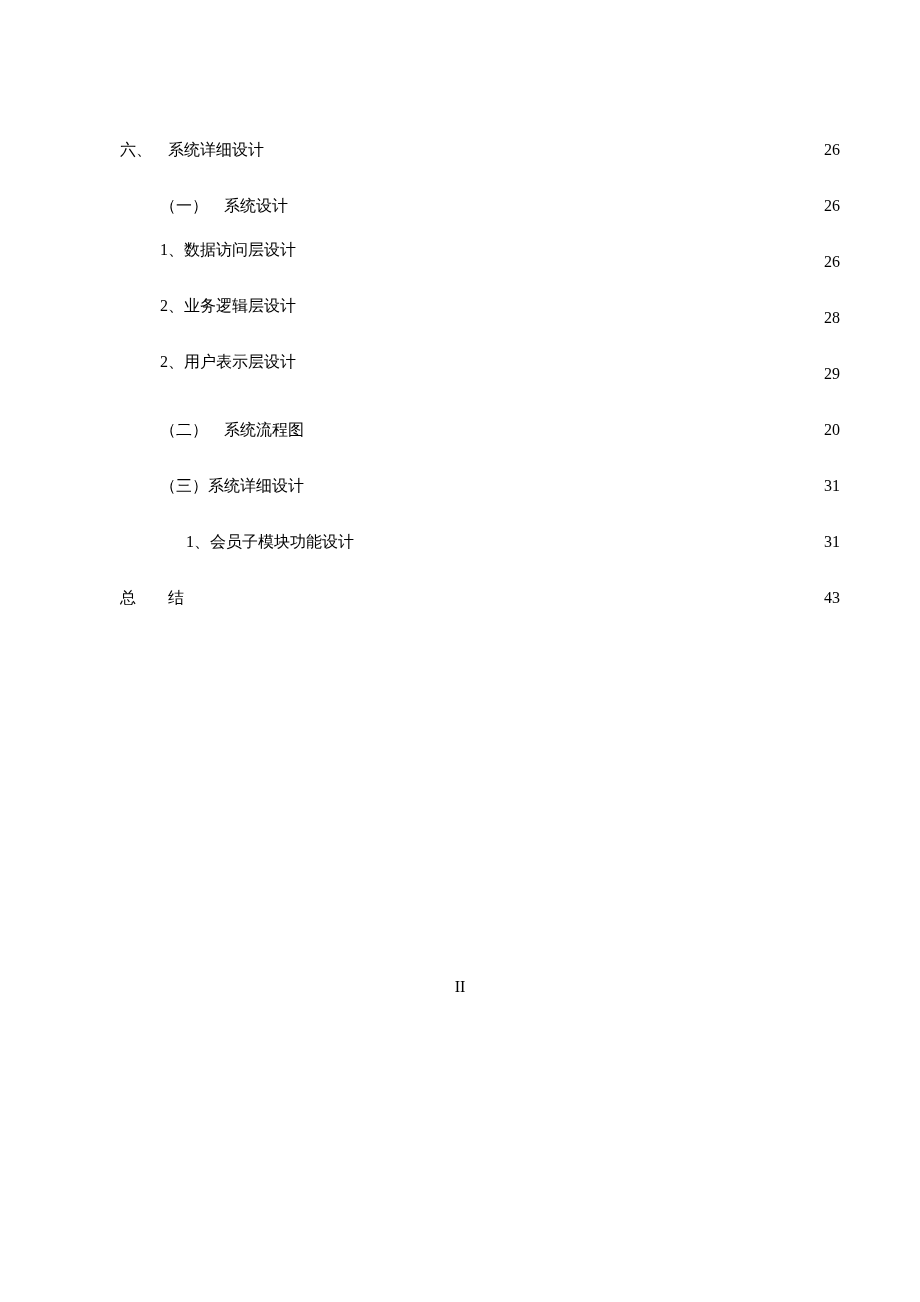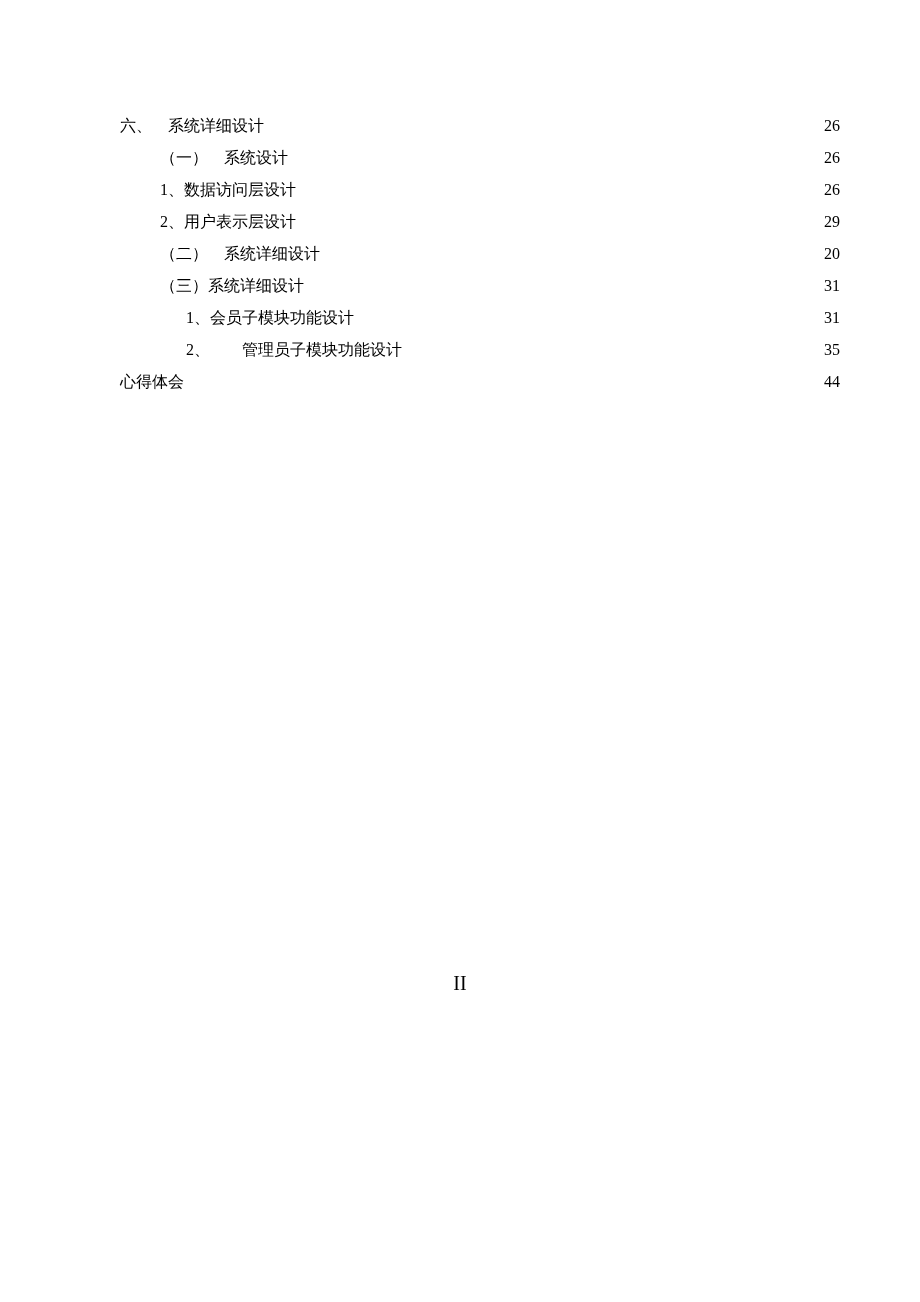--- a/index.html
+++ b/index.html
@@ -38,33 +38,34 @@
     content: ". . . . . . . . . . . . . . . . . . . . . . . . . . . . . . . . . . . . . . . . . . . . . . . . . . . . . . . . . . . . . . . . . . . . . . . . . . . . . . . . . . . . . . . . . . . . . . . . . . . . . . . . . . . . . . . . . . . . . . . . . . . . . . . . . . . . . . . . . . . . . . . . . . . . . . . . . . . . . . . . . . . . . . . . . . . . . . . . . . . . . . . . . . . . . . . . . . . . . . . . . . . . . . . . . . . . . . . . . . . . . . . . . . . . . . . . . . . . . . . . . . . . . . . . . . . . . . . . . . . . . . . . . . . . . . . . . . . . . . . . . . . . . . . . . .";
     position: absolute;
     left: 0;
     right: 0;
     top: 0;
     overflow: hidden;
   }
   .toc-page {
     flex: 0 0 auto;
     padding-left: 4px;
+    margin-top: 24px;
   }
   .l0 { padding-left: 0; }
   .l1 { padding-left: 40px; }
   .l2 { padding-left: 40px; align-items: center; }
   .l3 { padding-left: 66px; }
   .footer {
     position: absolute;
     bottom: 56px;
     left: 0;
     right: 0;
     text-align: center;
     font-family: "Times New Roman", serif;
-    font-size: 20px;
+    font-size: 16px;
   }
 </style>
 </head>
 <body>
 
 <div class="page">
   <div class="toc" id="toc-container">
       <div class="toc-row l0">
         <span class="toc-title">六、　系统详细设计</span>
         <span class="toc-dots"></span>
@@ -74,46 +75,46 @@
         <span class="toc-title">（一）　系统设计</span>
         <span class="toc-dots"></span>
         <span class="toc-page">26</span>
       </div>
       <div class="toc-row l2">
         <span class="toc-title">1、数据访问层设计</span>
         <span class="toc-dots"></span>
         <span class="toc-page">26</span>
       </div>
       <div class="toc-row l2">
+        <span class="toc-title">2、业务逻辑层设计</span>
+        <span class="toc-dots"></span>
+        <span class="toc-page">28</span>
+      </div>
+      <div class="toc-row l2">
         <span class="toc-title">2、用户表示层设计</span>
         <span class="toc-dots"></span>
         <span class="toc-page">29</span>
       </div>
       <div class="toc-row l1">
-        <span class="toc-title">（二）　系统详细设计</span>
+        <span class="toc-title">（二）　系统流程图</span>
         <span class="toc-dots"></span>
         <span class="toc-page">20</span>
       </div>
       <div class="toc-row l1">
         <span class="toc-title">（三）系统详细设计</span>
         <span class="toc-dots"></span>
         <span class="toc-page">31</span>
       </div>
       <div class="toc-row l3">
         <span class="toc-title">1、会员子模块功能设计</span>
         <span class="toc-dots"></span>
         <span class="toc-page">31</span>
       </div>
-      <div class="toc-row l3">
-        <span class="toc-title">2、　　管理员子模块功能设计</span>
+      <div class="toc-row l0">
+        <span class="toc-title">总　　结</span>
         <span class="toc-dots"></span>
-        <span class="toc-page">35</span>
-      </div>
-      <div class="toc-row l0">
-        <span class="toc-title">心得体会</span>
-        <span class="toc-dots"></span>
-        <span class="toc-page">44</span>
+        <span class="toc-page">43</span>
       </div>
     </div>
   <div class="footer">
     <span>II</span>
   </div>
 </div>
 
 </body></html>

